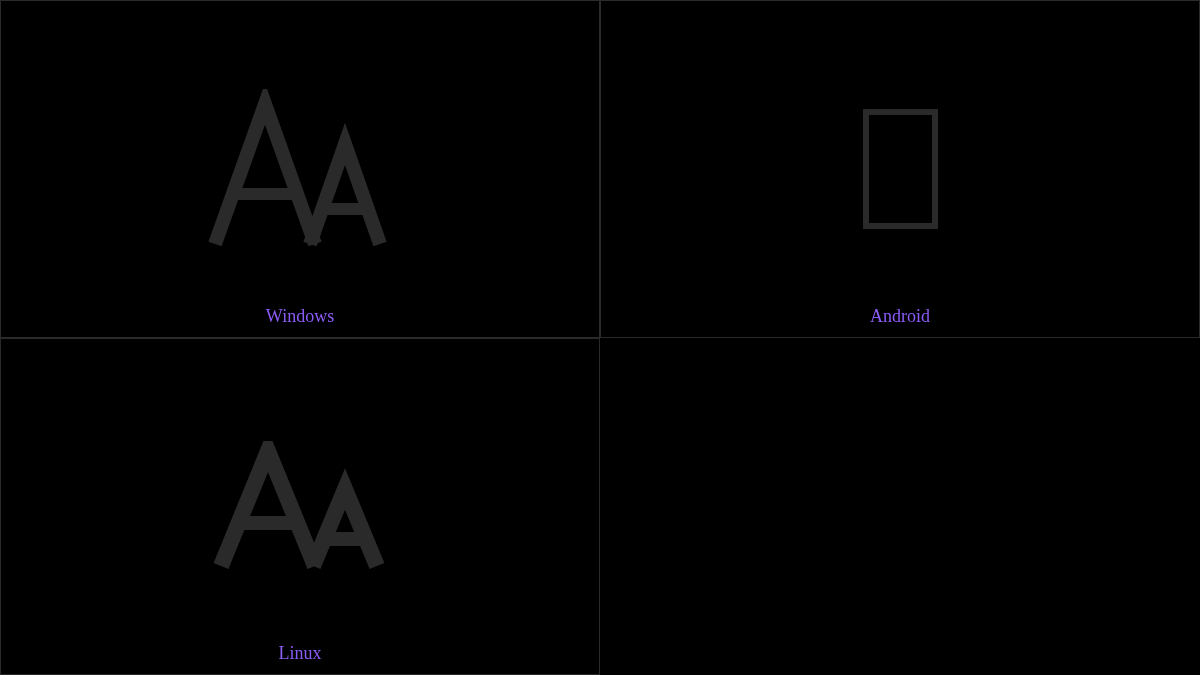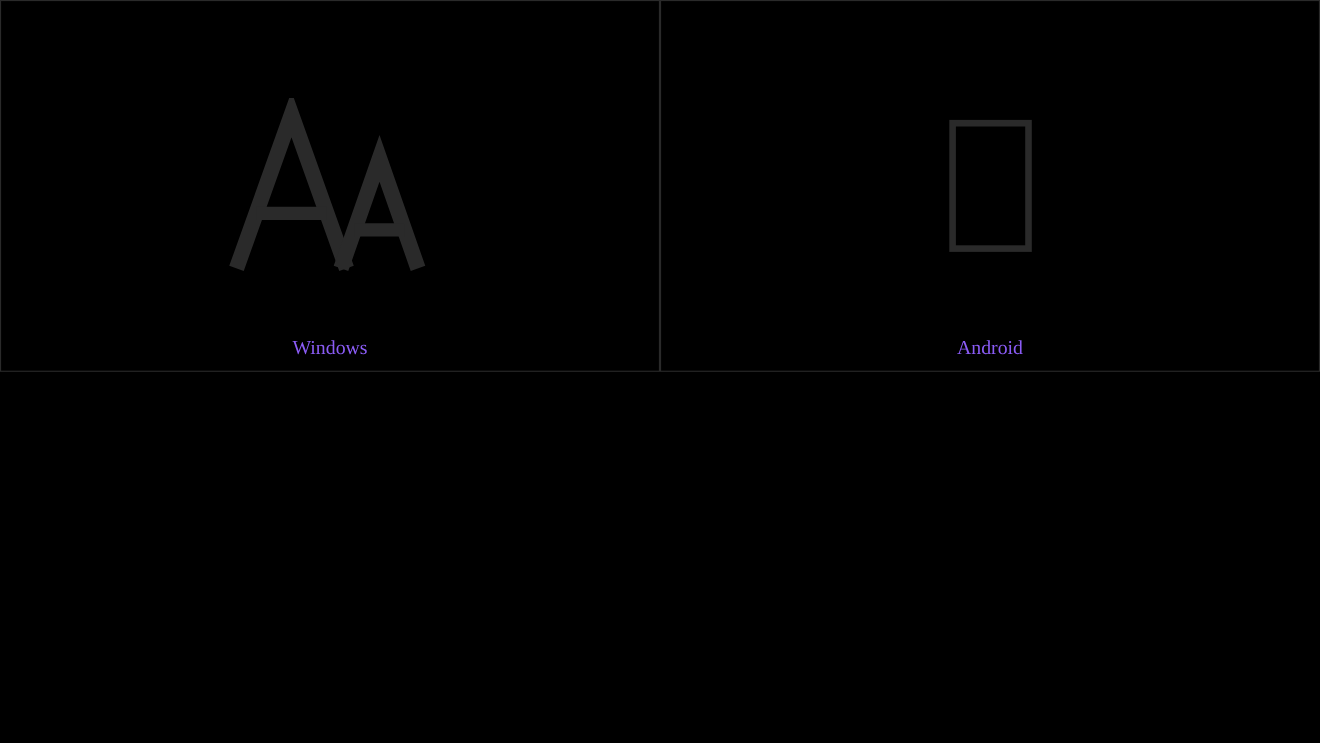--- a/index.html
+++ b/index.html
@@ -89,15 +89,32 @@
     <div class="label">Windows</div>
   </div>
 
   <div class="cell">
     <div class="glyph-area">
       <div class="box-glyph box-android"></div>
     </div>
     <div class="label">Android</div>
   </div>
 
+  <div class="cell">
+    <div class="glyph-area">
+      <div class="aa-glyph">
+        <svg width="175" height="130" viewBox="0 0 175 130">
+          <g fill="none" stroke="#2a2a2a">
+
+            <path d="M 8 125 L 55 10 L 102 125" stroke-width="16" stroke-linecap="butt" fill="none"></path>
+            <line x1="26" y1="82" x2="84" y2="82" stroke-width="14"></line>
+
+            <path d="M 100 125 L 132 48 L 164 125" stroke-width="16" stroke-linecap="butt" fill="none"></path>
+            <line x1="111" y1="98" x2="153" y2="98" stroke-width="14"></line>
+          </g>
+        </svg>
+      </div>
+    </div>
+    <div class="label">Linux</div>
+  </div>
 
 
 </div>
 
 </body></html>

